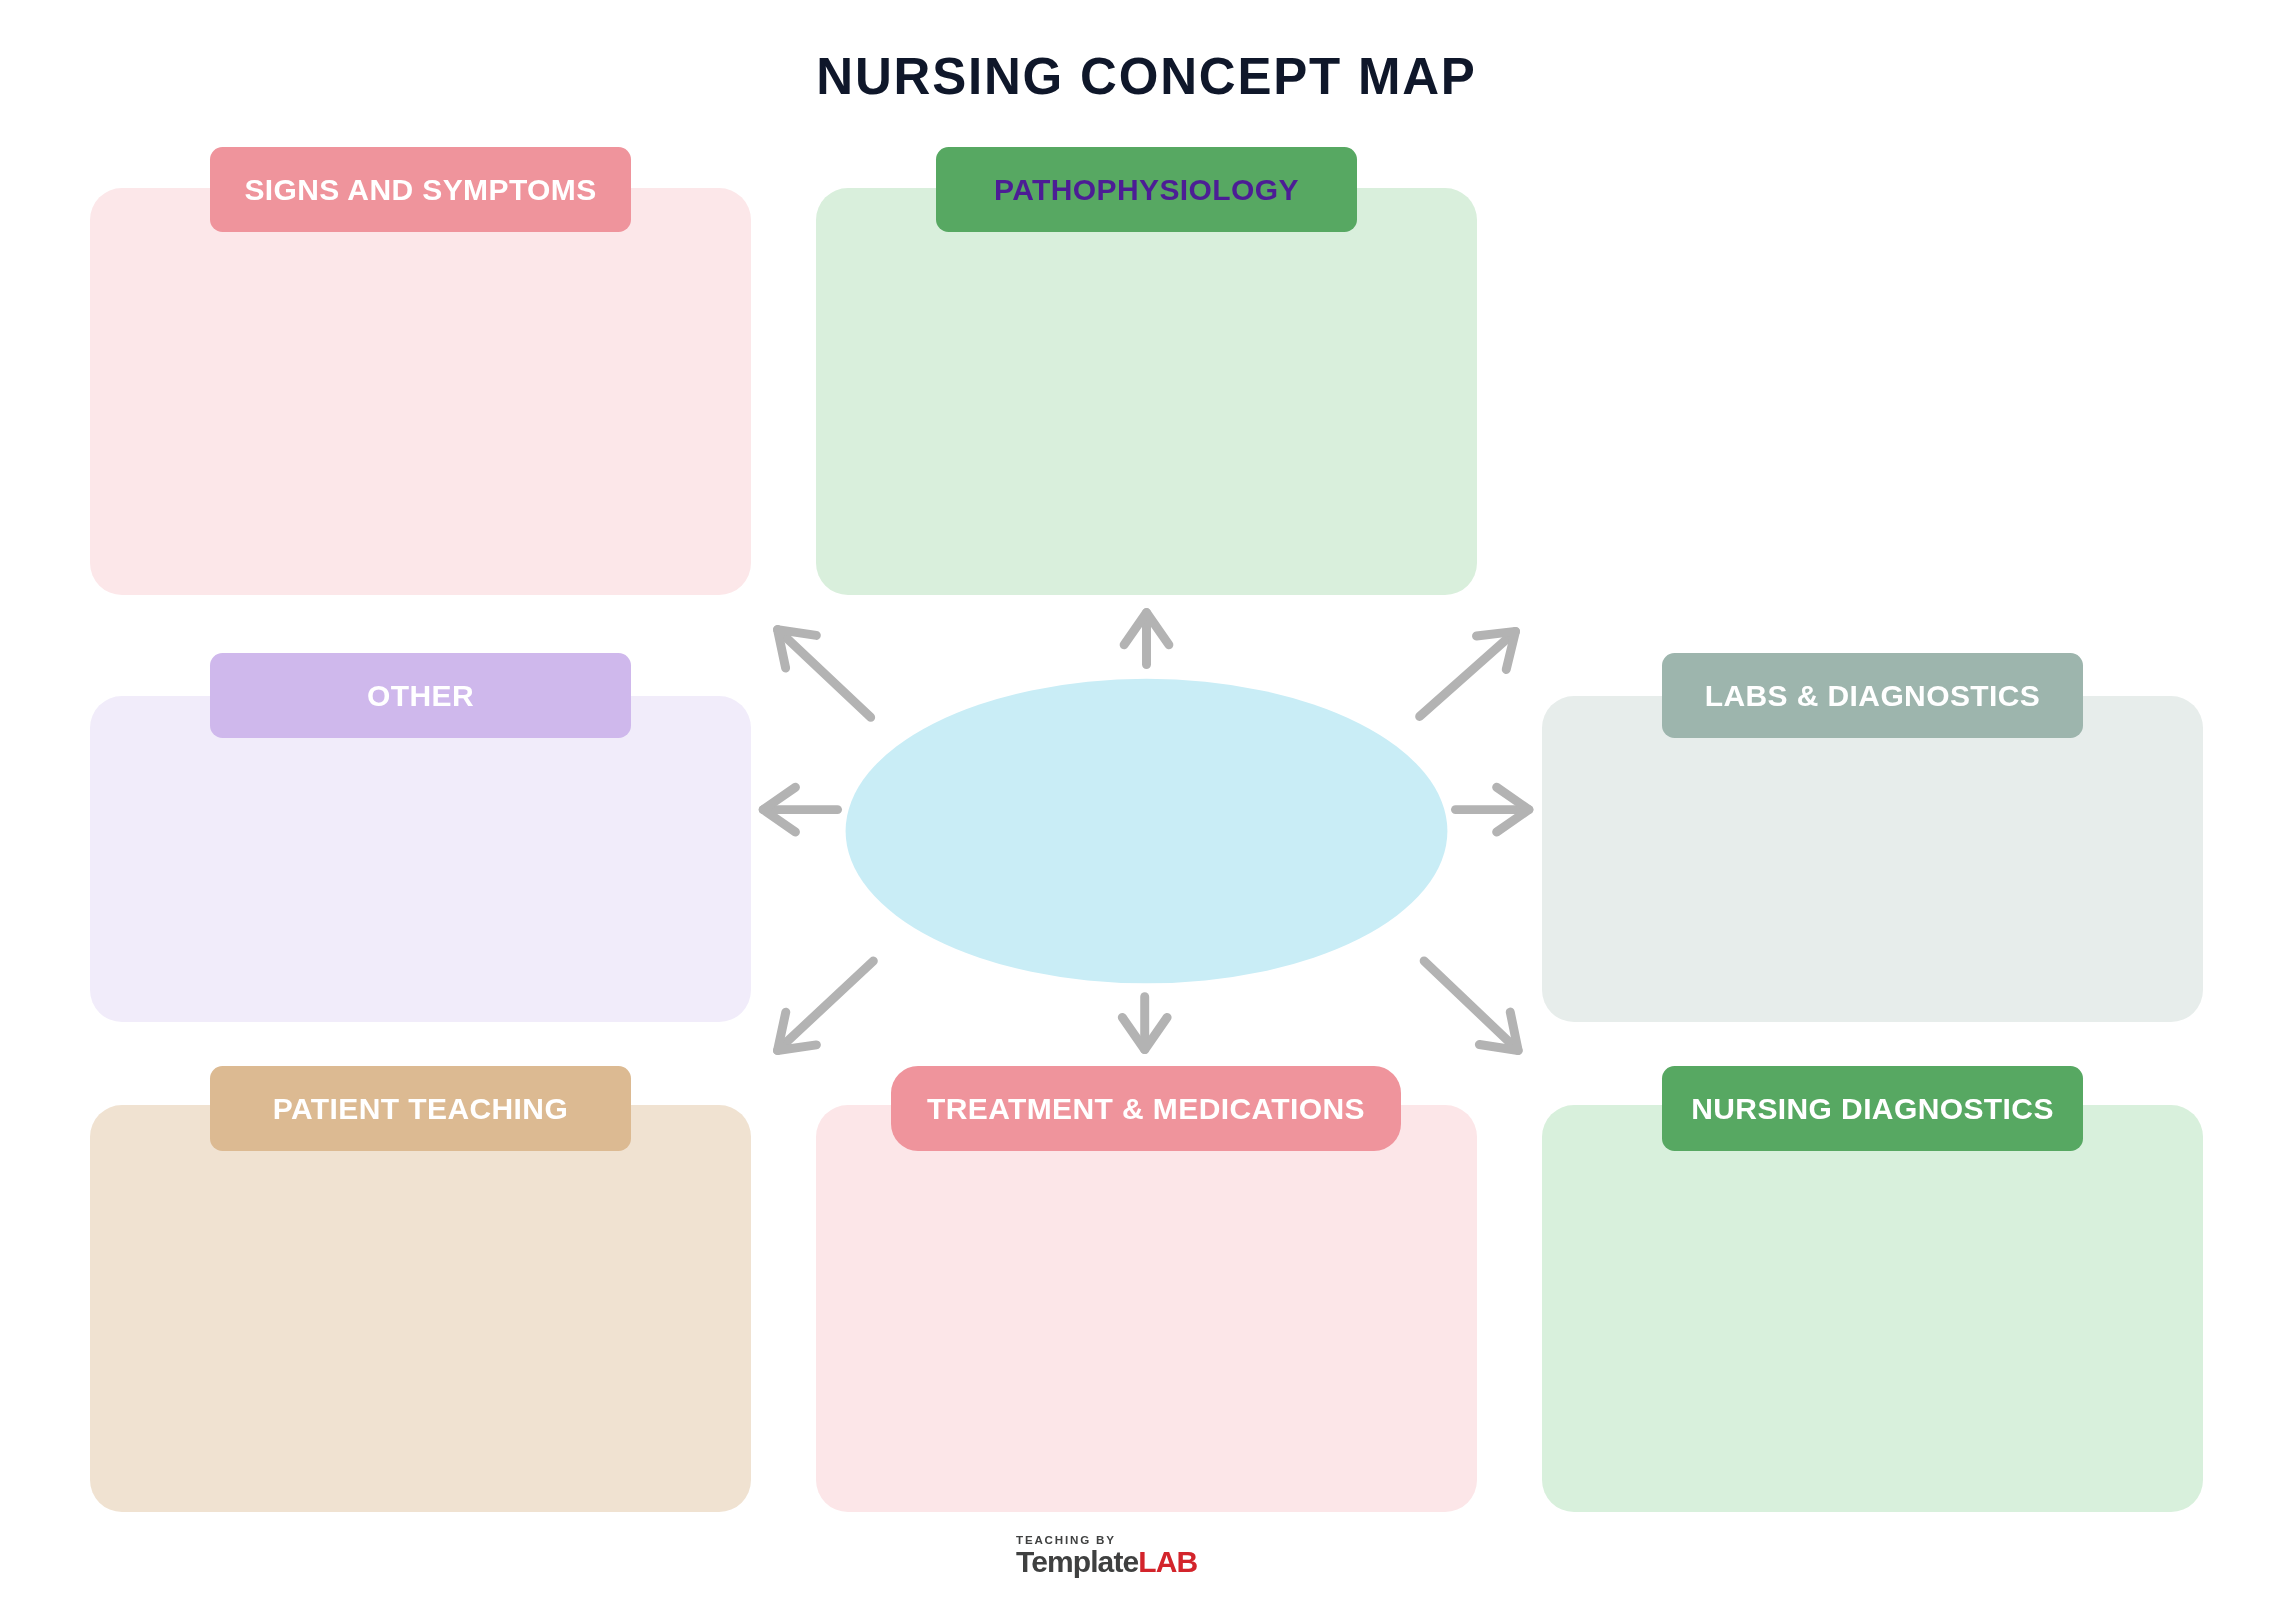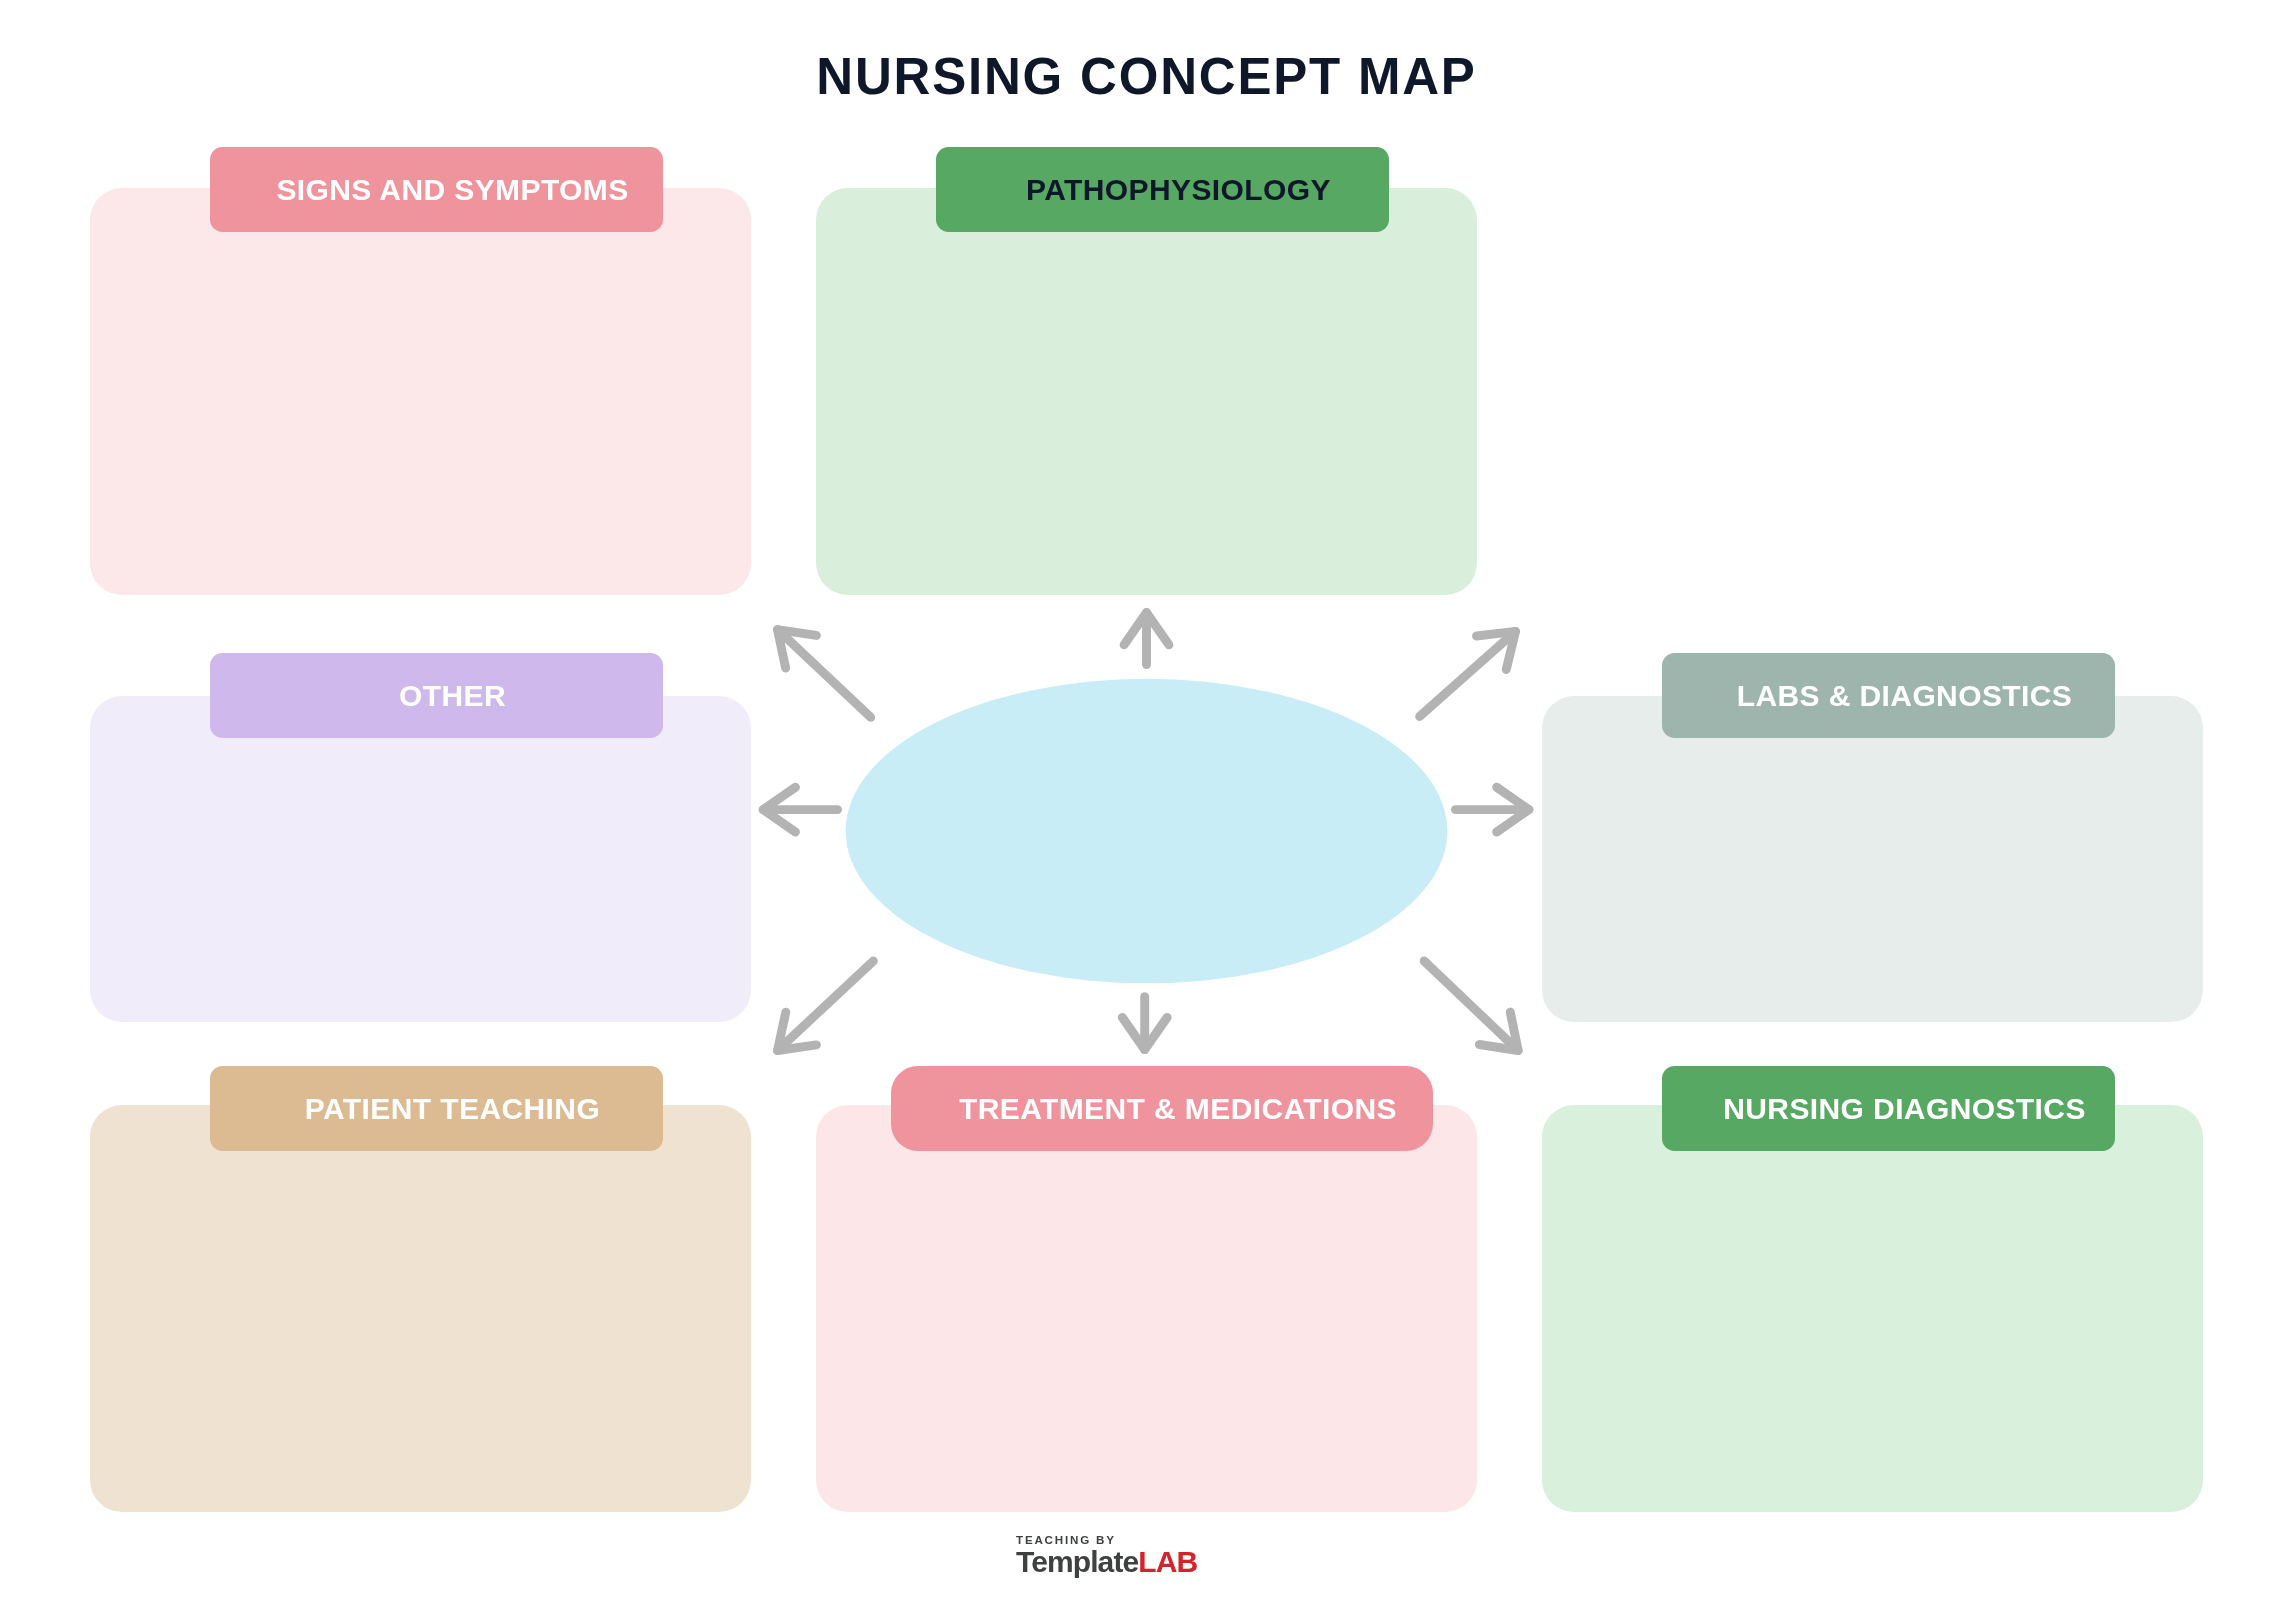--- a/index.html
+++ b/index.html
@@ -32,21 +32,20 @@
   }
   .concept-box .tab {
     position: absolute;
     top: 0; left: 120px;
     width: 421px; height: 85px;
     border-radius: 12.5px;
     display: flex;
     align-items: center;
     justify-content: center;
     z-index: 2;
-    padding-left: 32px;
   }
   .concept-box.wide-tab .tab { left: 75px; width: 510px; }
   .tab-label {
     color: #ffffff;
     font-size: 30px;
     font-weight: bold;
     letter-spacing: 0.4px;
     white-space: nowrap;
   }
   .col-l { left: 90px; }
@@ -114,21 +113,21 @@
 
   <div class="concept-box col-l row-1">
     <div class="tab" style="background: rgb(239, 148, 156);">
       <span class="tab-label" style="color: rgb(255, 255, 255);">SIGNS AND SYMPTOMS</span>
     </div>
     <div class="body" style="background: rgb(252, 231, 233);"></div>
   </div>
 
   <div class="concept-box col-c row-1">
     <div class="tab" style="background: rgb(87, 168, 98);">
-      <span class="tab-label" style="color: #0f172a;">PATHOPHYSIOLOGY</span>
+      <span class="tab-label" style="color: #4c1d95;">PATHOPHYSIOLOGY</span>
     </div>
     <div class="body" style="background: rgb(217, 239, 220);"></div>
   </div>
 
 
   <div class="concept-box col-l row-2">
     <div class="tab" style="background: rgb(207, 184, 236);">
       <span class="tab-label" style="color: rgb(255, 255, 255);">OTHER</span>
     </div>
     <div class="body" style="background: rgb(241, 236, 250);"></div>

